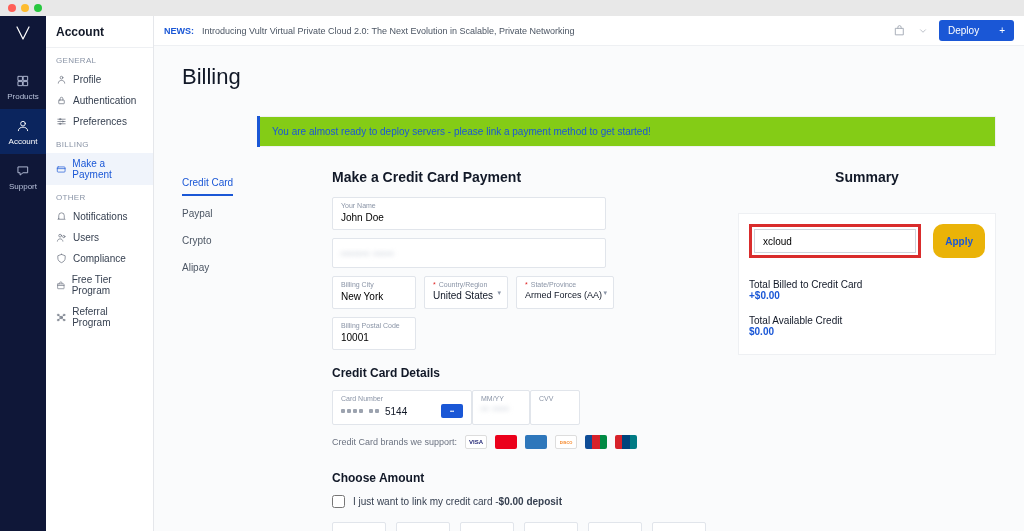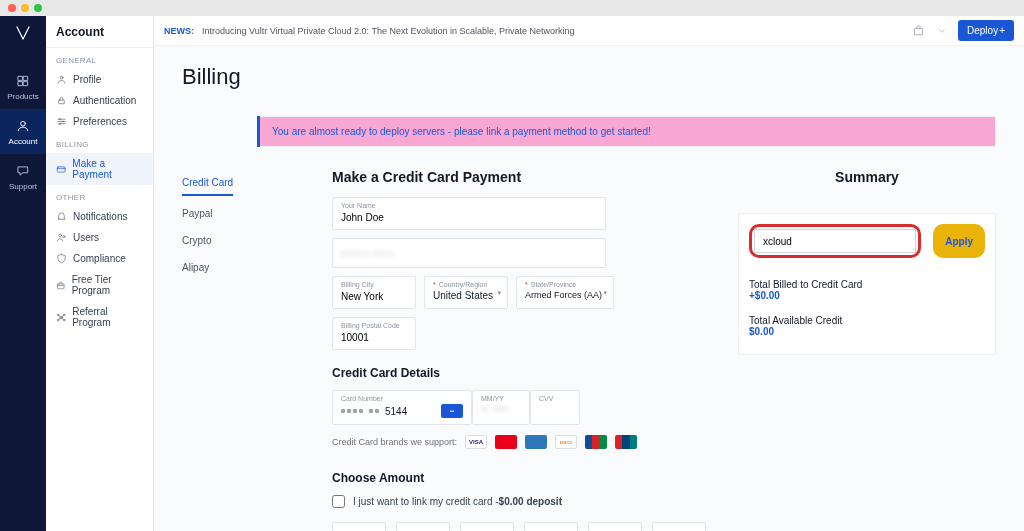--- a/index.html
+++ b/index.html
@@ -29,27 +29,27 @@
   .sidebar-item svg { width: 11px; height: 11px; stroke: #6b7280; }
   .sidebar-item.active svg { stroke: #1a57d6; }
 
   
   .main { flex: 1; display: flex; flex-direction: column; background: #fafbfc; min-width: 0; }
   .topbar { height: 30px; background: #fff; border-bottom: 1px solid #eef0f3; display: flex; align-items: center; padding: 0 10px; gap: 8px; }
   .news-tag { color: #1a57d6; font-weight: 600; font-size: 9px; }
   .news-text { color: #4b5563; font-size: 9px; }
   .topbar-spacer { flex: 1; }
   .topbar-icon { width: 16px; height: 16px; display: flex; align-items: center; justify-content: center; color: #9ca3af; cursor: pointer; }
-  .deploy-btn { background: #1a57d6; color: #fff; font-size: 10px; padding: 5px 9px; border-radius: 3px; cursor: pointer; border: none; display: flex; align-items: center; gap: 1px; }
+  .deploy-btn { background: #1a57d6; color: #fff; font-size: 10px; padding: 5px 9px; border-radius: 3px; cursor: pointer; border: none; display: flex; align-items: center; gap: 20px; }
 
   .content { flex: 1; padding: 18px 28px 0 28px; overflow: hidden; }
   .page-title { font-size: 22px; font-weight: 500; margin-bottom: 26px; color: #111827; }
 
   .banner-wrap { padding-left: 76px; }
-  .banner { position: relative; background: #f9a8d4; border-top: 1px solid #eef0f3; border-right: 1px solid #eef0f3; border-bottom: 1px solid #eef0f3; padding: 9px 14px; font-size: 10px; color: #1a57d6; margin-bottom: 22px; }
+  .banner { position: relative; background: #84cc16; border-top: 1px solid #eef0f3; border-right: 1px solid #eef0f3; border-bottom: 1px solid #eef0f3; padding: 9px 14px; font-size: 10px; color: #1a57d6; margin-bottom: 22px; }
   .banner::before { content: ''; position: absolute; top: -1px; bottom: -1px; left: -1px; width: 3px; background: #1a57d6; }
 
   .cols { display: flex; gap: 0; }
 
   .tabs-col { width: 150px; }
   .vtab { display: block; font-size: 10px; color: #4b5563; padding: 8px 0; cursor: pointer; }
   .vtab.active { color: #1a57d6; font-weight: 500; border-bottom: 2px solid #1a57d6; padding-bottom: 6px; margin-bottom: 4px; width: fit-content; }
 
   .form-col { flex: 1; min-width: 0; padding-right: 28px; }
   .section-h { font-size: 14px; font-weight: 600; margin-bottom: 12px; color: #111827; }
@@ -75,21 +75,21 @@
   .check-row { display: flex; align-items: center; gap: 8px; font-size: 10px; color: #374151; margin-bottom: 14px; }
   .check-row input { width: 13px; height: 13px; }
   .amounts { display: flex; gap: 10px; }
   .amount-btn { border: 1px solid #e1e5eb; background: #fff; padding: 9px 0; width: 54px; text-align: center; font-size: 10px; border-radius: 2px; cursor: pointer; }
 
   
   .summary-col { width: 258px; }
   .summary-h { font-size: 14px; font-weight: 600; margin-bottom: 28px; text-align: center; }
   .summary-card { background: #fff; border: 1px solid #eef0f3; padding: 10px; }
   .promo-row { display: flex; align-items: stretch; gap: 12px; margin-bottom: 14px; }
-  .promo-input-wrap { flex: 1; border: 3px solid #d92c2c; padding: 2px; border-radius: 10px; }
+  .promo-input-wrap { flex: 1; border: 3px solid #d92c2c; padding: 2px; border-radius: 0; }
   .promo-input { border: 1px solid #d0d5dd; width: 100%; height: 24px; padding: 0 8px; font-size: 10px; outline: none; }
   .apply-btn { background: #eab308; border: none; color: #1a57d6; font-size: 10px; font-weight: 600; padding: 0 12px; border-radius: 10px; cursor: pointer; }
   .sum-line { display: flex; justify-content: space-between; font-size: 10px; padding: 7px 0; flex-direction: column; }
   .sum-val { color: #1a57d6; font-weight: 600; }
 
   svg { fill: none; stroke: currentColor; stroke-width: 1.6; stroke-linecap: round; stroke-linejoin: round; }
 </style>
 </head>
 <body>
 

